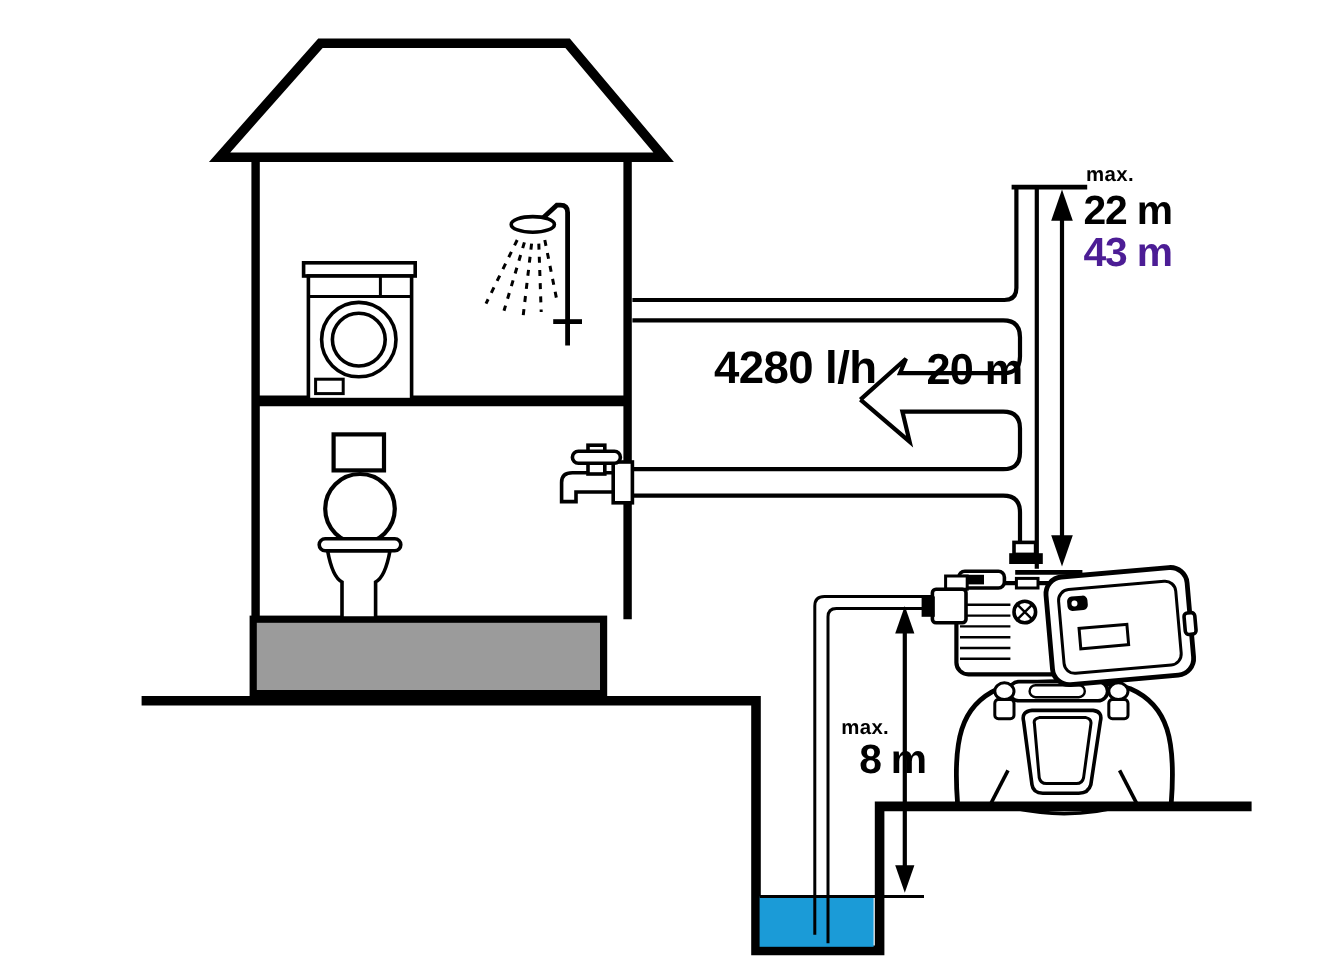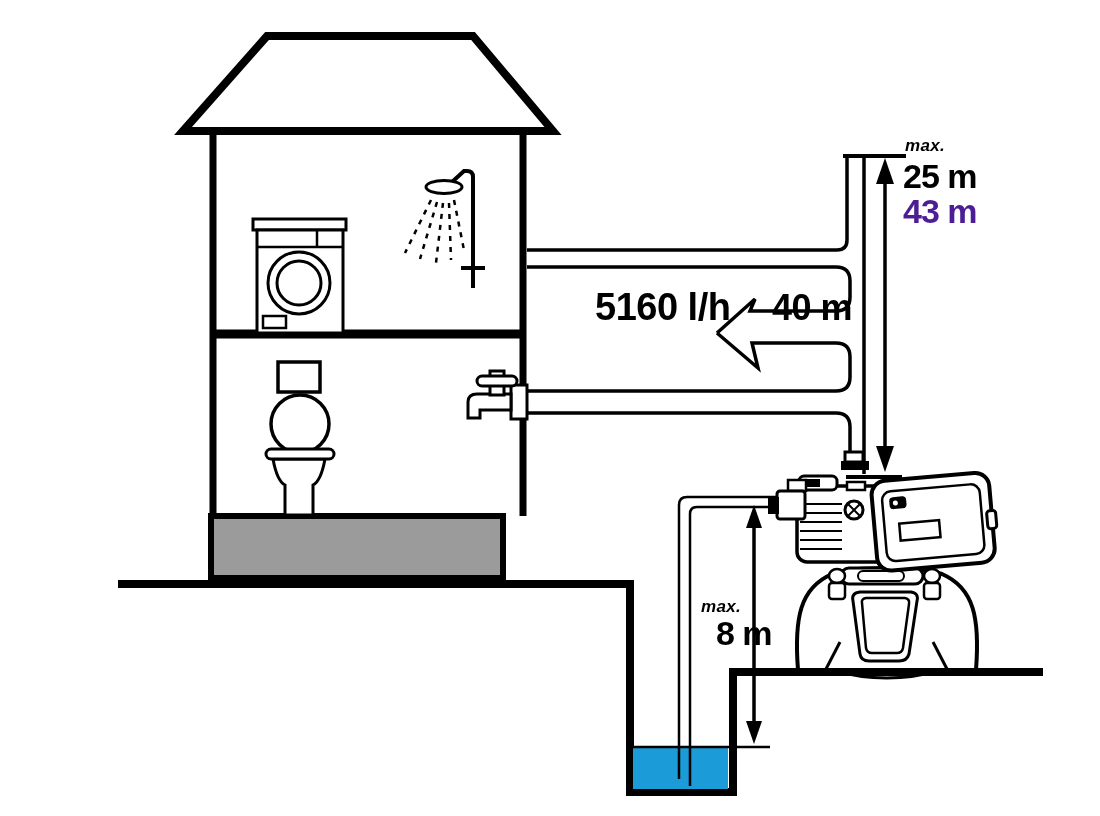--- a/index.html
+++ b/index.html
@@ -1,20 +1,20 @@
 <!DOCTYPE html>
 <html><head>
 <meta charset="utf-8">
 <style>
   html,body{margin:0;padding:0;background:#fff;}
   #stage{position:relative;width:1100px;height:816px;background:#ffffff;overflow:hidden;
          font-family:"Liberation Sans","DejaVu Sans",sans-serif;}
   #art{position:absolute;left:0;top:0;}
   .lbl{position:absolute;line-height:1;white-space:nowrap;color:#000;font-weight:700;}
-  .small{font-size:17px;font-weight:600;letter-spacing:.3px;font-style:italic;}
+  .small{font-size:17px;font-weight:600;letter-spacing:.3px;}
   .big{font-size:34px;letter-spacing:-1px;}
   .flow{font-size:38px;letter-spacing:-.5px;}
   .green{color:#4c1d95;}
 </style>
 </head>
 <body>
 
 <div id="stage">
 
 <svg id="art" width="1100" height="816" viewBox="0 0 1100 816">
@@ -145,22 +145,22 @@
     <rect x="841" y="461" width="28" height="9" fill="#000" stroke="none"></rect>
     <rect x="847" y="482" width="18" height="8" stroke-width="2.5"></rect>
 
     <rect x="788" y="480" width="18" height="11" stroke-width="2.5"></rect>
     <rect x="777" y="491" width="28" height="28" rx="3" stroke-width="3"></rect>
     <rect x="768" y="497" width="11" height="17" fill="#000" stroke="none"></rect>
   </g>
 </svg>
 
   <div class="lbl small" style="left:905px;top:137px;">max.</div>
-  <div class="lbl big" style="left:903px;top:159px;">25 m</div>
+  <div class="lbl big" style="left:903px;top:159px;">22 m</div>
   <div class="lbl big green" style="left:903px;top:194px;">43 m</div>
 
-  <div class="lbl flow" style="left:595px;top:288px;">5160 l/h</div>
-  <div class="lbl flow" style="left:772px;top:290px;font-size:36px;">40 m</div>
+  <div class="lbl flow" style="left:595px;top:288px;">4280 l/h</div>
+  <div class="lbl flow" style="left:772px;top:290px;font-size:36px;">20 m</div>
 
   <div class="lbl small" style="left:701px;top:598px;">max.</div>
   <div class="lbl big" style="left:716px;top:616px;">8 m</div>
 
 </div>
 
 </body></html>

